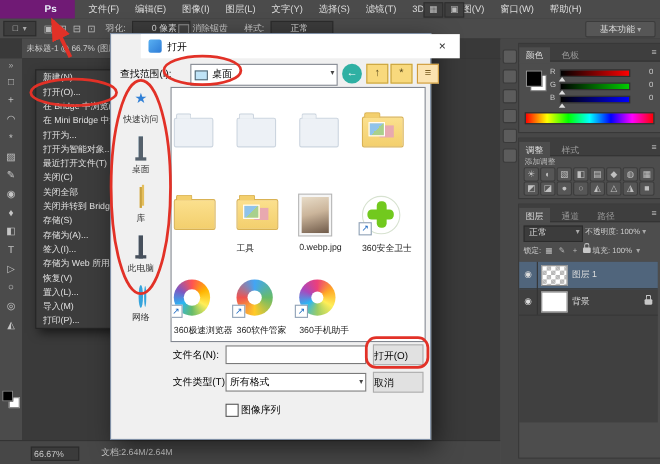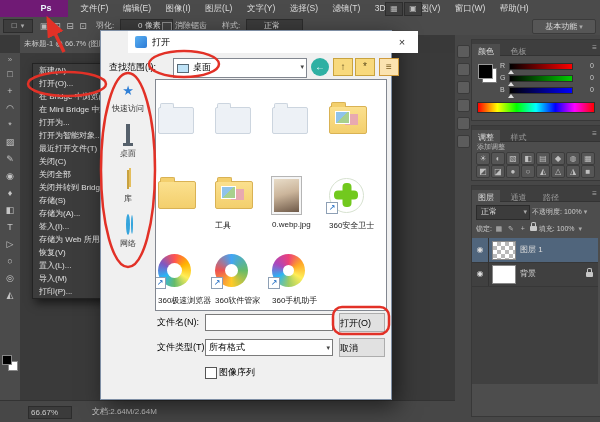--- a/index.html
+++ b/index.html
@@ -357,20 +357,24 @@
       </div>
       <div class="si">
         <span class="si-icon"><span class="si-desktop"></span></span>
         <span class="si-label">桌面</span>
       </div>
       <div class="si">
         <span class="si-icon"><span class="si-lib"></span></span>
         <span class="si-label">库</span>
       </div>
       <div class="si">
+        <span class="si-icon"><span class="si-pc"></span></span>
+        <span class="si-label">此电脑</span>
+      </div>
+      <div class="si">
         <span class="si-icon"><span class="si-net"></span></span>
         <span class="si-label">网络</span>
       </div>
     </div>
 
     <div id="flist">
       <div class="fcell">
           <span class="fico">
             <span class="f-trans"></span>
           </span>

